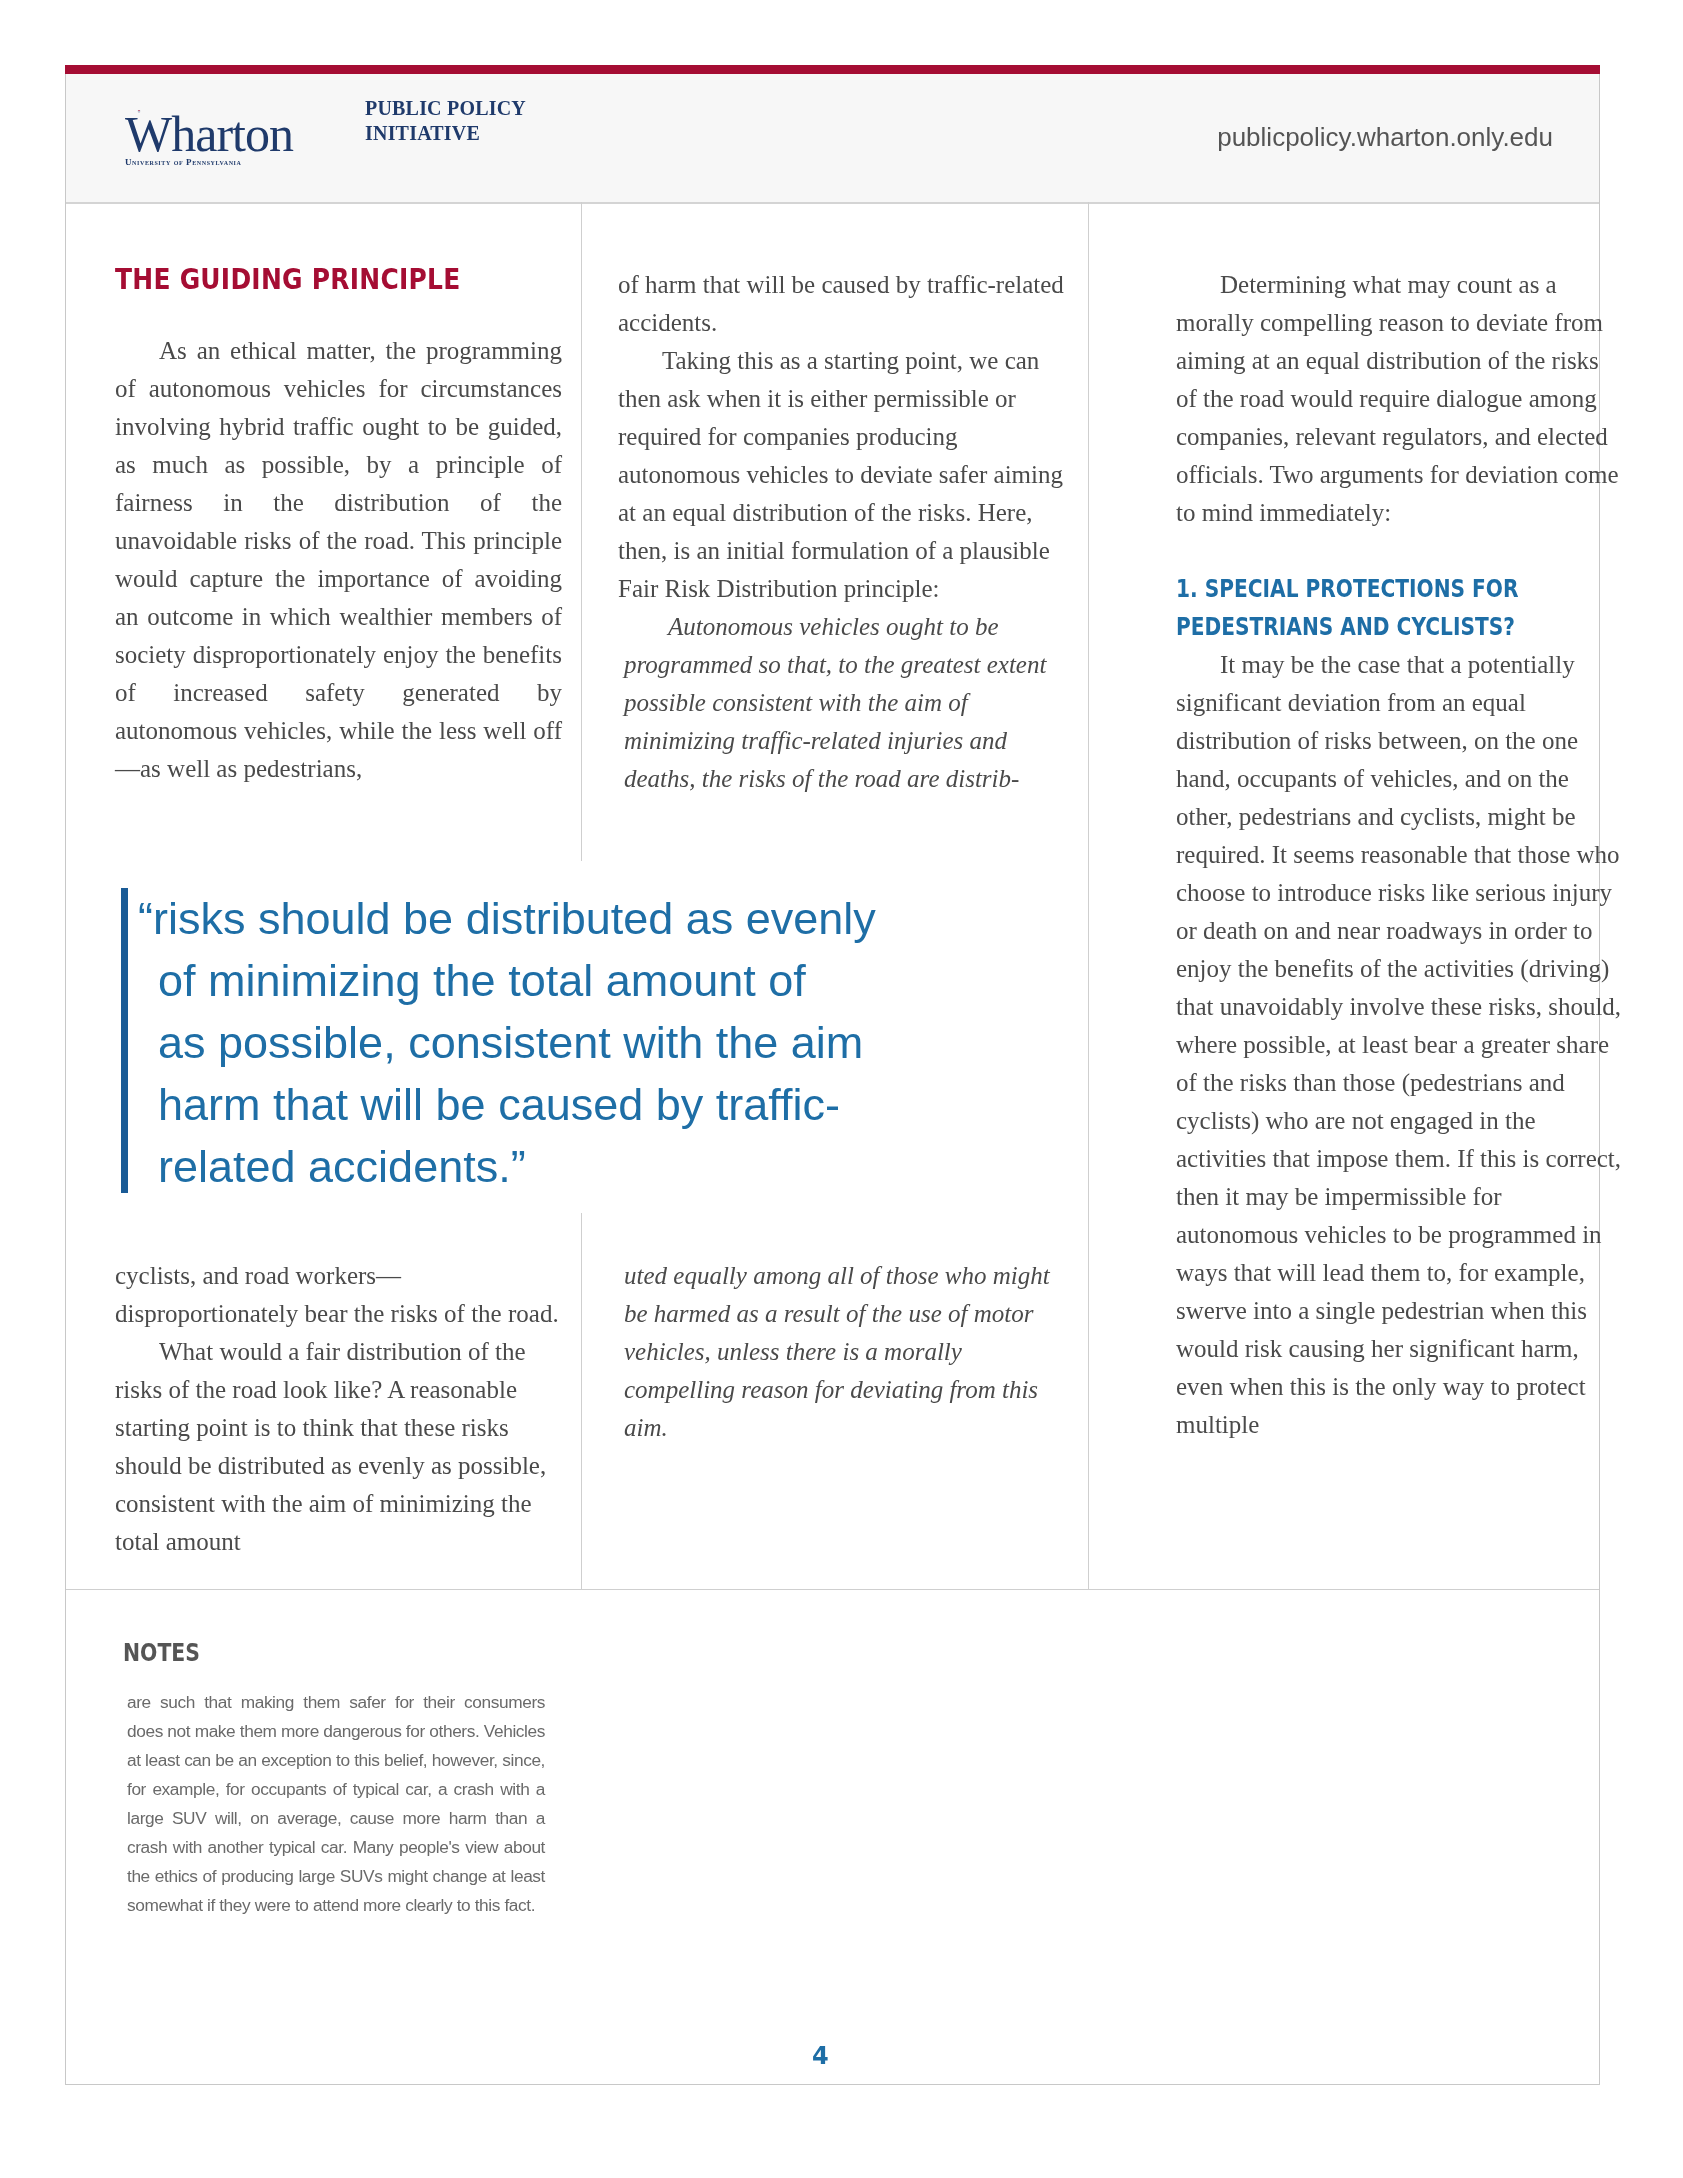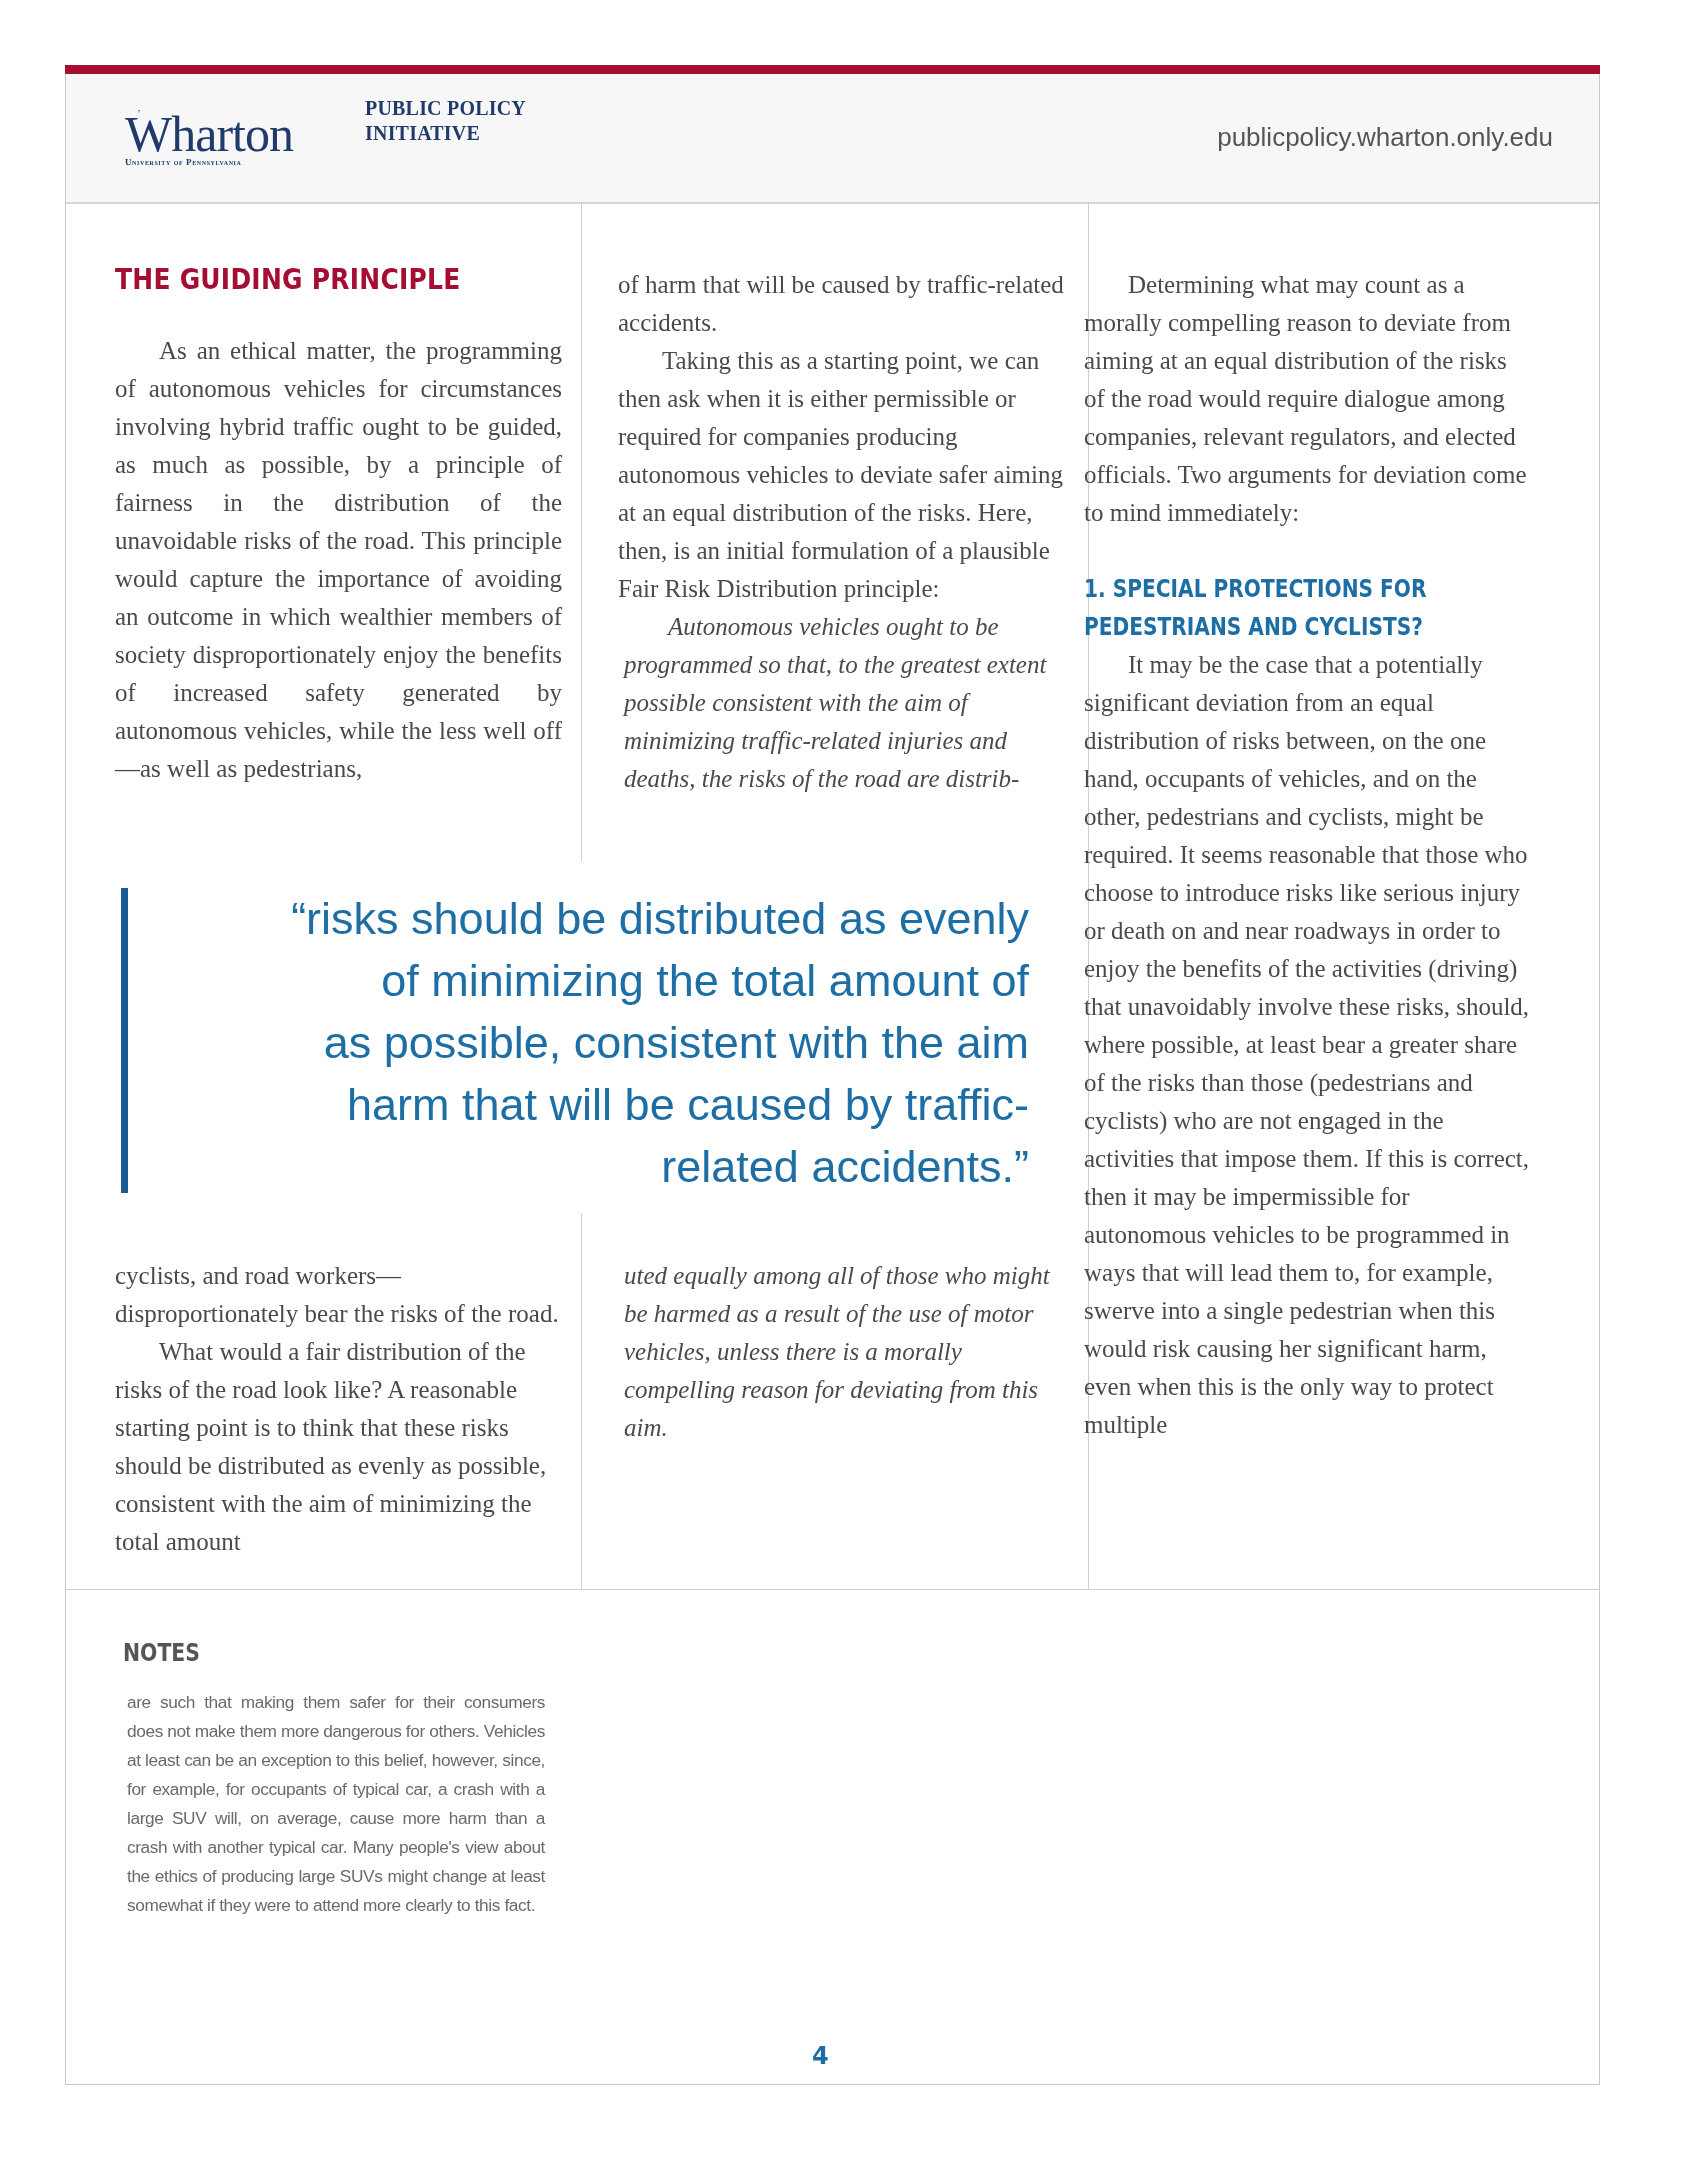--- a/index.html
+++ b/index.html
@@ -50,21 +50,21 @@
     font-size: 24px; line-height: 38px; transform: scaleX(0.84); transform-origin: left; white-space: nowrap;
   }
   .pullquote {
     position: absolute; left: 121px; top: 888px; width: 891px; height: 305px;
     border-left: 7px solid #1a5b96; box-sizing: border-box;
   }
   .pullquote .qtext {
     position: absolute; left: 30px; top: 0px; width: 871px;
     font-family: "Liberation Sans", sans-serif; font-size: 45px; line-height: 62px; color: #1e6ea6;
   }
-  .pullquote .qline { display: block; white-space: nowrap; text-align: right; }
+  .pullquote .qline { display: block; white-space: nowrap; }
   .pullquote .qline.first { text-indent: -20px; }
 
   .notes-title {
     position: absolute; left: 123px; top: 1639px;
     font-family: "DejaVu Sans", sans-serif; font-weight: bold; color: #555555; font-size: 24px;
     transform: scaleX(0.85); transform-origin: left;
   }
   .notes-text {
     position: absolute; left: 127px; top: 1688px; width: 418px;
     font-family: "Liberation Sans", sans-serif; font-size: 17.3px; line-height: 29px; color: #6a6a6a;
@@ -132,21 +132,21 @@
 
 <div class="col" style="left:115px; top:1257px;">
   <p>cyclists, and road workers—disproportionately bear the risks of the road.</p>
   <p class="ind">What would a fair distribution of the risks of the road look like? A reasonable starting point is to think that these risks should be distributed as evenly as possible, consistent with the aim of minimizing the total amount</p>
 </div>
 
 <div class="col" style="left:618px; top:1257px;">
   <p class="ital">uted equally among all of those who might be harmed as a result of the use of motor vehicles, unless there is a morally compelling reason for deviating from this aim.</p>
 </div>
 
-<div class="col" style="left:1084px; top:266px;">
+<div class="col" style="left:1176px; top:266px;">
   <p class="ind">Determining what may count as a morally compelling reason to deviate from aiming at an equal distribution of the risks of the road would require dialogue among companies, relevant regulators, and elected officials. Two arguments for deviation come to mind immediately:</p>
   <div style="height:38px;"></div>
   <div class="h-blue">1. SPECIAL PROTECTIONS FOR</div>
   <div class="h-blue">PEDESTRIANS AND CYCLISTS?</div>
   <p class="ind">It may be the case that a potentially significant deviation from an equal distribution of risks between, on the one hand, occupants of vehicles, and on the other, pedestrians and cyclists, might be required. It seems reasonable that those who choose to introduce risks like serious injury or death on and near roadways in order to enjoy the benefits of the activities (driving) that unavoidably involve these risks, should, where possible, at least bear a greater share of the risks than those (pedestrians and cyclists) who are not engaged in the activities that impose them. If this is correct, then it may be impermissible for autonomous vehicles to be programmed in ways that will lead them to, for example, swerve into a single pedestrian when this would risk causing her significant harm, even when this is the only way to protect multiple</p>
 </div>
 
 <div class="notes-title">NOTES</div>
 <div class="notes-text">are such that making them safer for their consumers does not make them more dangerous for others. Vehicles at least can be an exception to this belief, however, since, for example, for occupants of typical car, a crash with a large SUV will, on average, cause more harm than a crash with another typical car. Many people's view about the ethics of producing large SUVs might change at least somewhat if they were to attend more clearly to this fact.</div>
 

